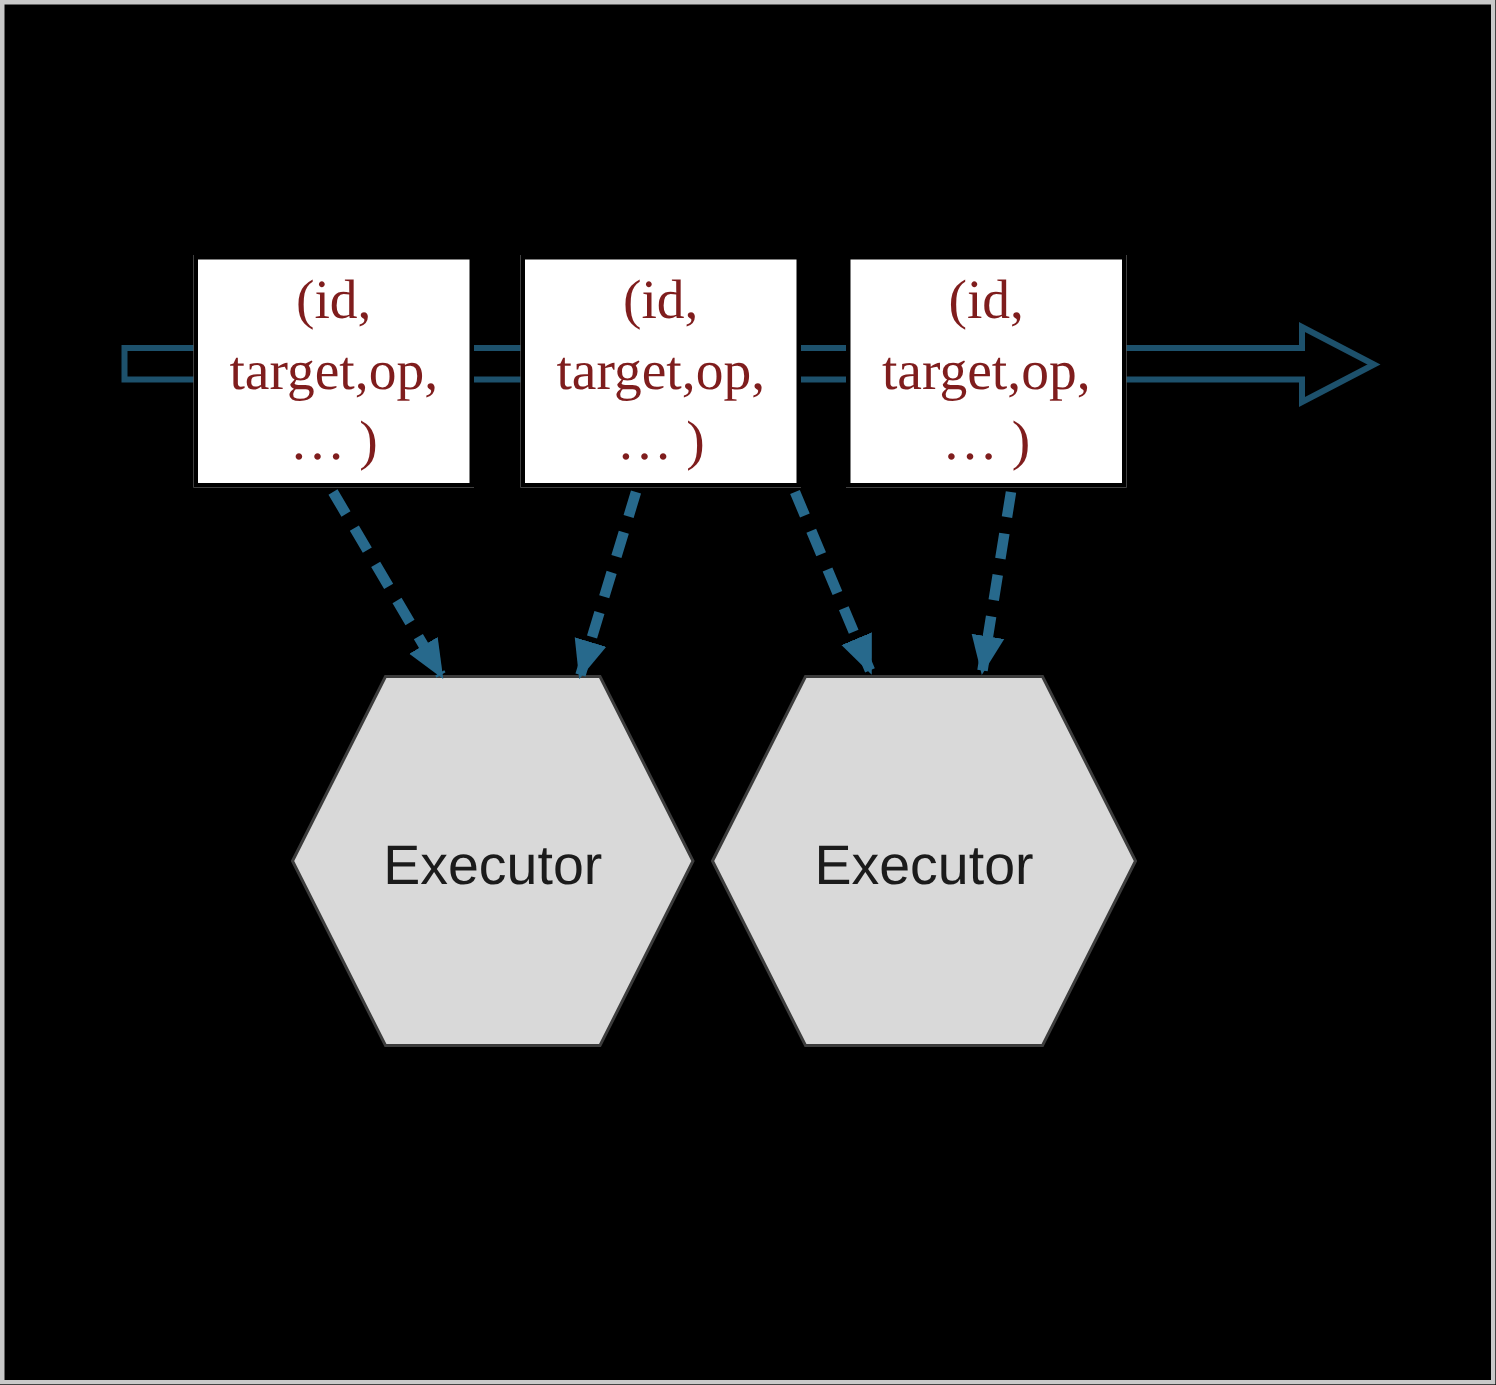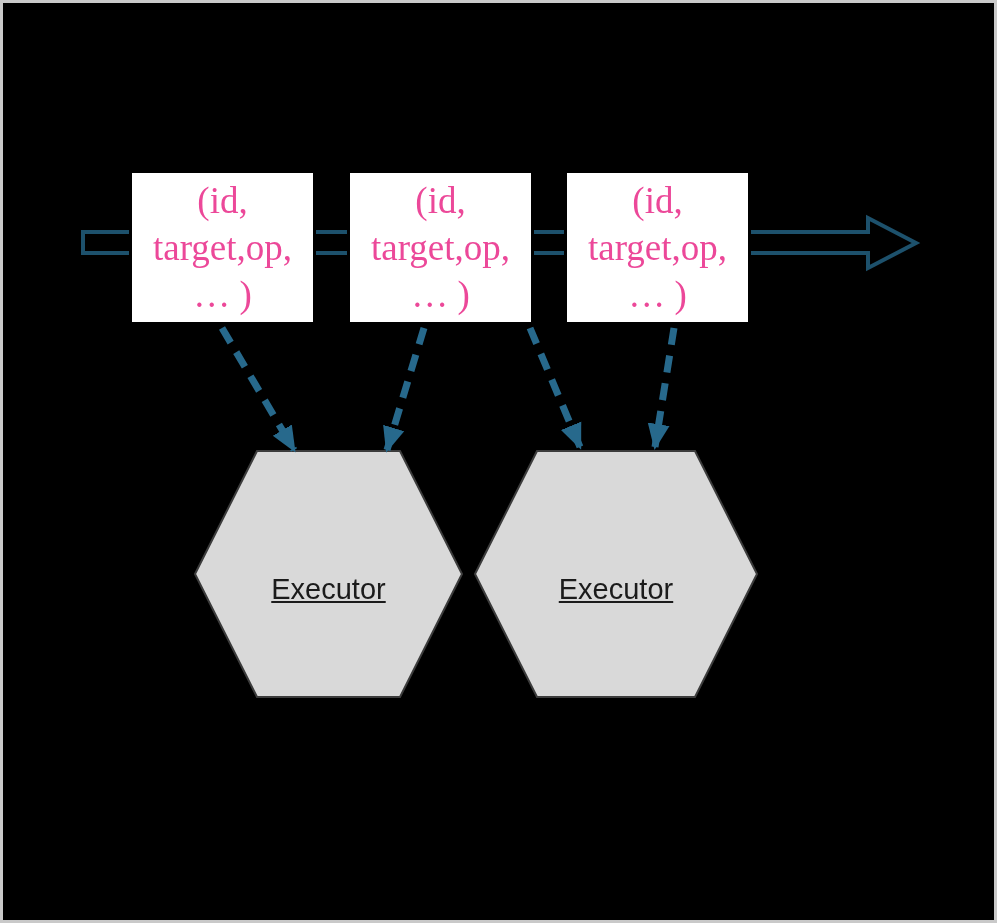--- a/index.html
+++ b/index.html
@@ -48,40 +48,39 @@
     background: #ffffff;
     border: 3px solid #000000;
     display: flex;
     flex-direction: column;
     align-items: center;
     justify-content: center;
     text-align: center;
     font-family: "Liberation Serif", serif;
     font-size: 37px;
     line-height: 47px;
-    color: #ec4899;
+    color: #7f1d1d;
     z-index: 3;
   }
   .event-box .tuple-line { display: block; white-space: nowrap; }
   .box-1 { left: 126px; }
   .box-2 { left: 344px; }
   .box-3 { left: 561px; }
   
   .executor-label {
     position: absolute;
-    top: 558px;
+    top: 546px;
     height: 56px;
     display: flex;
     align-items: center;
     justify-content: center;
     font-family: "Liberation Sans", sans-serif;
-    font-size: 29px;
+    font-size: 37px;
     color: #1b1b1b;
     z-index: 4;
-    text-decoration: underline;
   }
   .executor-label-1 { left: 192px; width: 267px; }
   .executor-label-2 { left: 472px; width: 282px; }
 </style>
 </head>
 <body>
 
 <div class="screen">
 
   <svg class="diagram-layer" viewBox="0 0 997 923" xmlns="http://www.w3.org/2000/svg">

